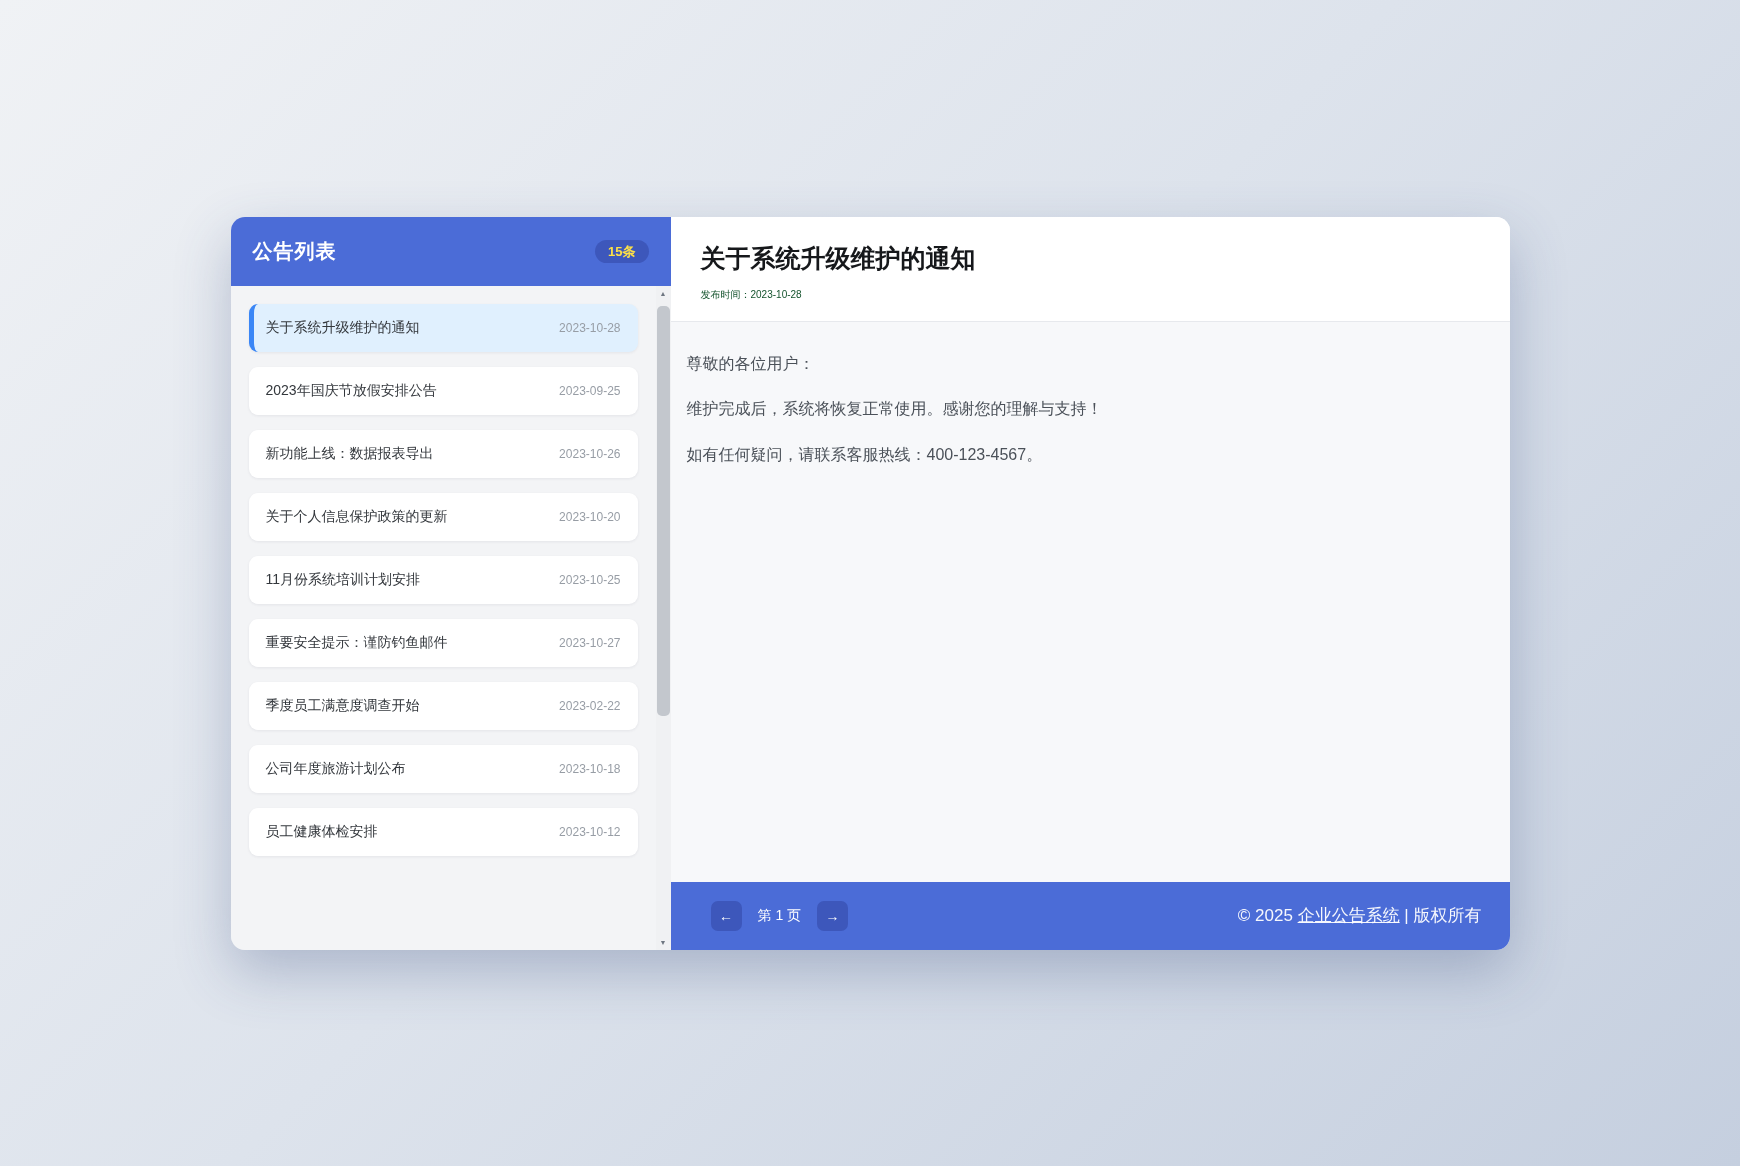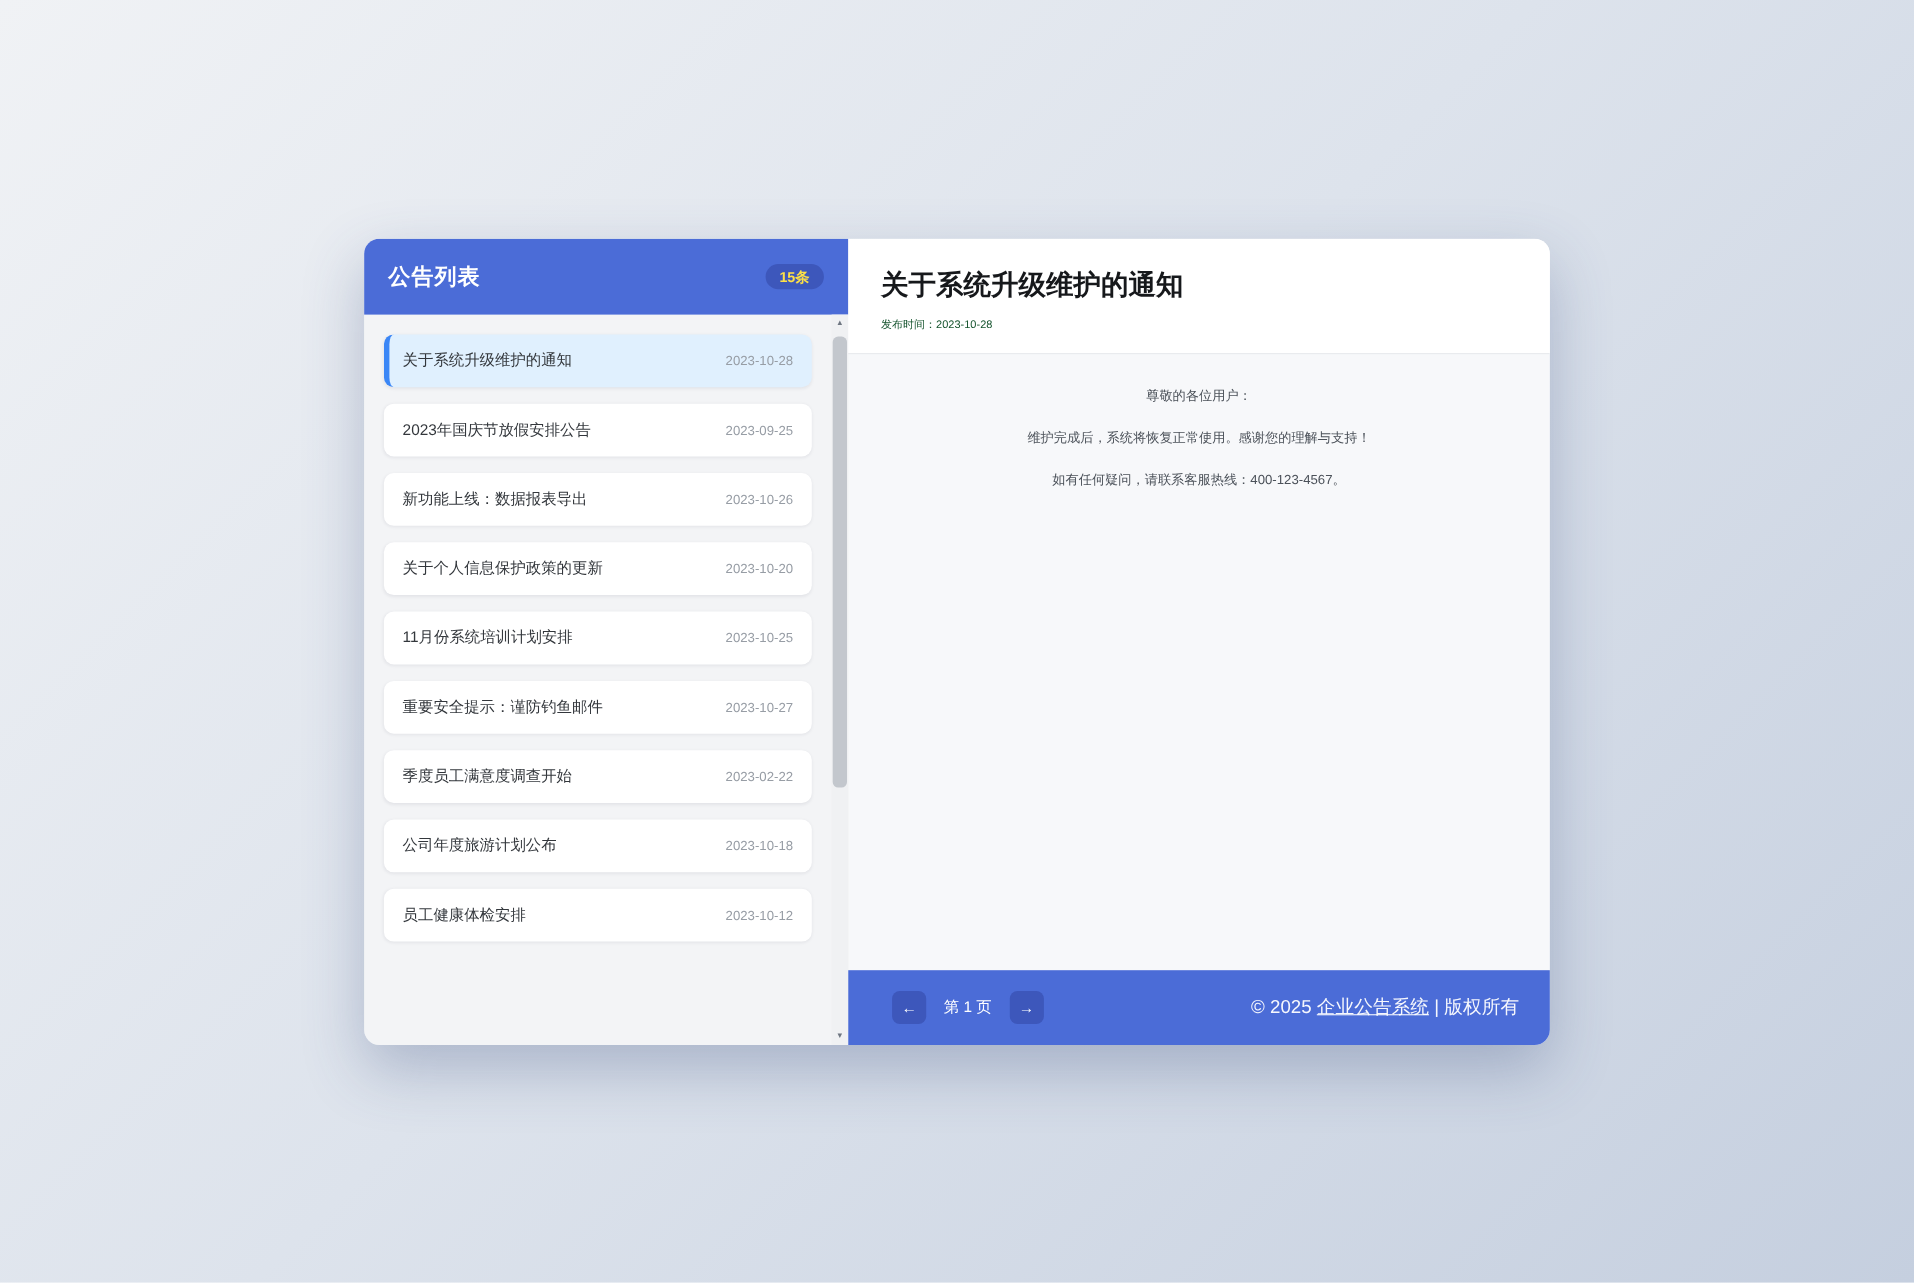--- a/index.html
+++ b/index.html
@@ -6,21 +6,21 @@
     --blue:#4b6cd7; --blue-dark:#3d57bb; --selected-bg:#e0f0fe; --selected-border:#3a86f6;
   }
   *{box-sizing:border-box;}
   html,body{margin:0;padding:0;width:1740px;height:1166px;overflow:hidden;}
   body{
     background:linear-gradient(135deg,#f0f2f5 0%,#dde3ec 48%,#c5cfdf 100%);
     display:flex;align-items:center;justify-content:center;
     font-family:"Liberation Sans","DejaVu Sans",sans-serif;
   }
   .card{
-    width:1078px;height:733px;display:flex;border-radius:14px;overflow:hidden;
+    width:1279px;height:733px;display:flex;border-radius:14px;overflow:hidden;
     box-shadow:0 22px 55px rgba(55,75,125,.30);
   }
   
   .sidebar{width:440px;flex:0 0 440px;background:#f3f4f6;display:flex;flex-direction:column;position:relative;}
   .sidebar-header{
     height:69px;flex:0 0 69px;background:var(--blue);color:#fff;
     display:flex;align-items:center;justify-content:space-between;padding:0 22px;
   }
   .sidebar-title{font-size:20px;font-weight:bold;letter-spacing:1px;}
   .badge{
@@ -40,21 +40,21 @@
   .scrollbar{position:absolute;top:69px;right:0;bottom:0;width:15px;background:#f0f1f3;}
   .sb-arrow{position:absolute;left:0;right:0;height:15px;display:flex;align-items:center;justify-content:center;font-size:7px;color:#6e7681;cursor:pointer;}
   .sb-up{top:0;}
   .sb-down{bottom:0;}
   .sb-thumb{position:absolute;left:1px;right:1px;top:20px;height:410px;background:#c3c7cd;border-radius:5px;cursor:pointer;}
   
   .main{flex:1;min-width:0;display:flex;flex-direction:column;background:#f7f8fa;}
   .detail-header{background:#fff;padding:25px 30px 19px;border-bottom:1px solid #e7e9ed;}
   .detail-title{margin:0 0 13px;font-size:25px;font-weight:bold;color:#16181b;}
   .detail-meta{font-size:10px;color:#14532d;}
-  .detail-body{flex:1;padding:27px 44px;font-size:12px;line-height:1.85;color:#4b5159;overflow:hidden;text-align:center;}
+  .detail-body{flex:1;padding:27px 16px;font-size:16px;line-height:1.85;color:#4b5159;overflow:hidden;}
   .detail-body p{margin:0 0 16px;}
   
   .footer{
     height:68px;flex:0 0 68px;background:var(--blue);color:#fff;
     display:flex;align-items:center;justify-content:space-between;padding:0 28px 0 40px;
   }
   .pagination{display:flex;align-items:center;gap:16px;}
   .page-btn{
     width:31px;height:30px;border:none;border-radius:7px;background:var(--blue-dark);
     color:#fff;font-size:14px;cursor:pointer;font-family:inherit;display:flex;align-items:center;justify-content:center;

